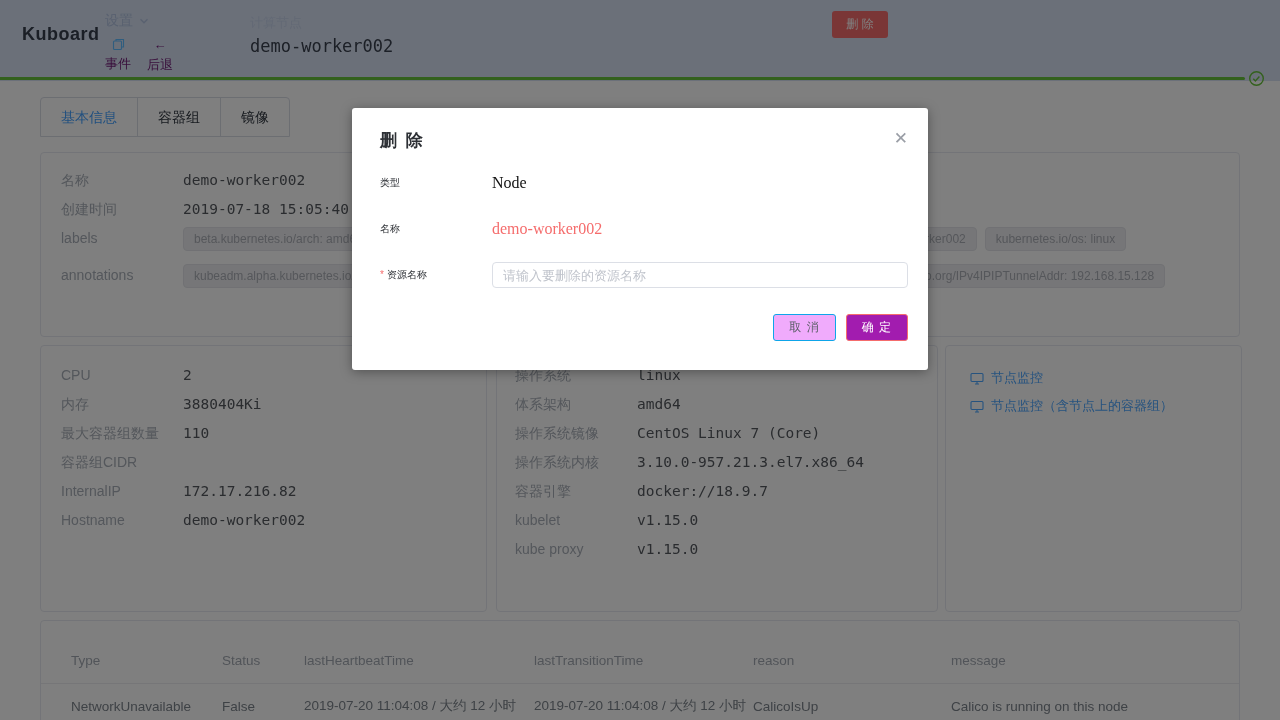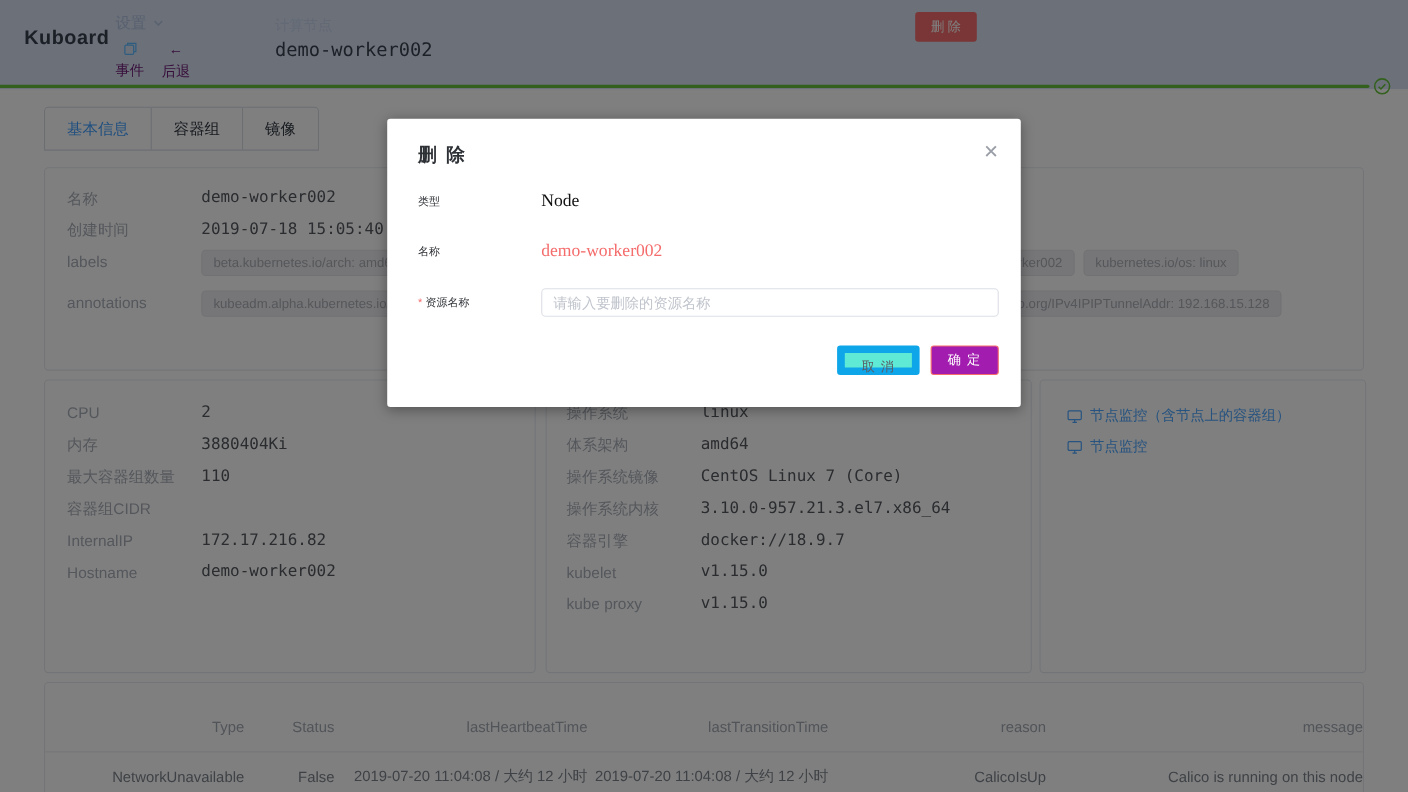--- a/index.html
+++ b/index.html
@@ -36,42 +36,42 @@
   .card-c{left:945px;top:345px;width:297px;height:267px;padding:18px 24px;}
   .card-table{left:40px;top:620px;width:1200px;height:110px;}
   .frow{display:flex;align-items:flex-start;line-height:23px;margin-bottom:6px;}
   .flabel{flex:0 0 122px;color:#a9afb8;font-size:14px;}
   .fvalue{color:#54585e;font-size:14.5px;font-family:"DejaVu Sans Mono",monospace;}
   .chips{display:flex;flex-wrap:wrap;max-width:1020px;}
   .chip{display:inline-block;height:22px;line-height:22px;padding:0 10px;margin:0 8px 7px 0;
     background:#ededf0;border:1px solid #e2e3e8;border-radius:4px;font-size:12px;color:#abaeb6;white-space:nowrap;}
   .mon-link{display:flex;align-items:center;gap:7px;color:#4da6ff;font-size:13px;line-height:28px;cursor:pointer;text-decoration:none;}
   
-  .trow{display:flex;align-items:center;padding-left:30px;box-sizing:border-box;width:100%;text-align:right;}
+  .trow{display:flex;align-items:center;padding-left:30px;box-sizing:border-box;width:100%;}
   .trow.head{padding-top:32px;padding-bottom:15px;color:#a3a9b2;font-size:13.5px;}
   .trow.body-row{border-top:1px solid #ececf0;padding-top:13px;padding-bottom:13px;color:#7d848c;font-size:13.5px;}
   .tc0{flex:0 0 151px;} .tc1{flex:0 0 82px;} .tc2{flex:0 0 230px;} .tc3{flex:0 0 219px;} .tc4{flex:0 0 198px;} .tc5{flex:1;}
   
   .overlay{position:absolute;inset:0;background:rgba(0,0,0,0.5);z-index:10;}
   .modal{position:absolute;left:352px;top:108px;width:576px;height:262px;background:#fff;border-radius:3px;
     box-shadow:0 2px 12px rgba(0,0,0,.35);z-index:20;box-sizing:border-box;padding:0 20px;}
   .modal-title{padding:21px 8px 0;font-size:17px;font-weight:600;color:#2d3035;letter-spacing:2px;}
   .modal-close{position:absolute;top:20px;right:18px;font-size:17px;color:#9a9ea6;background:none;border:none;cursor:pointer;line-height:1;padding:2px;}
   .modal-body{margin-top:8px;}
   .m-row{display:flex;align-items:center;height:46px;padding-left:8px;}
   .m-label{flex:0 0 112px;font-size:10px;color:#2f3237;}
   .m-value{font-family:"Liberation Serif",serif;font-size:16px;color:#111;}
   .m-value.red{color:#f56c6c;}
   .m-required{color:#f56c6c;margin-right:3px;}
   .m-input{width:416px;height:26px;box-sizing:border-box;border:1px solid #dcdfe6;border-radius:4px;
     padding:0 10px;font-size:13px;color:#606266;outline:none;font-family:"Liberation Sans",sans-serif;}
   .m-input::placeholder{color:#c0c4cc;}
   .modal-footer{display:flex;justify-content:flex-end;gap:10px;margin-top:16px;}
   .btn{height:27px;padding:0 15px;font-size:12px;border-radius:3px;letter-spacing:1px;cursor:pointer;line-height:25px;box-sizing:border-box;}
-  .btn-cancel{background:#5eead4;border:7px solid #0ea5e9;color:#5a5e66;text-align:right;}
+  .btn-cancel{background:#f0abfc;border:1px solid #0ea5e9;color:#5a5e66;text-align:right;}
   .btn-confirm{background:#a21caf;border:1px solid #f56c6c;color:#fff;}
   .icon{display:inline-flex;align-items:center;}
 </style>
 </head>
 <body>
 
 <div class="app-header">
   <div class="logo">Kuboard</div>
 
   <div class="hdr-settings">
@@ -210,30 +210,30 @@
 </div>
 
 <div class="card card-c">
   <a class="mon-link">
     <span class="icon">
       <svg width="14" height="13" viewBox="0 0 14 13" fill="none" stroke="#4da6ff" stroke-width="1.1">
         <rect x="1" y="1.5" width="12" height="8" rx="1"></rect>
           <path d="M5 12 h4 M7 9.5 V12"></path>
       </svg>
     </span>
-    <span>节点监控（含节点上的容器组）</span>
+    <span>节点监控</span>
   </a>
   <a class="mon-link">
     <span class="icon">
       <svg width="14" height="13" viewBox="0 0 14 13" fill="none" stroke="#4da6ff" stroke-width="1.1">
         <rect x="1" y="1.5" width="12" height="8" rx="1"></rect>
           <path d="M5 12 h4 M7 9.5 V12"></path>
       </svg>
     </span>
-    <span>节点监控</span>
+    <span>节点监控（含节点上的容器组）</span>
   </a>
 </div>
 
 <div class="card card-table">
   <div class="trow head">
     <div class="tc0">Type</div>
     <div class="tc1">Status</div>
     <div class="tc2">lastHeartbeatTime</div>
     <div class="tc3">lastTransitionTime</div>
     <div class="tc4">reason</div>

